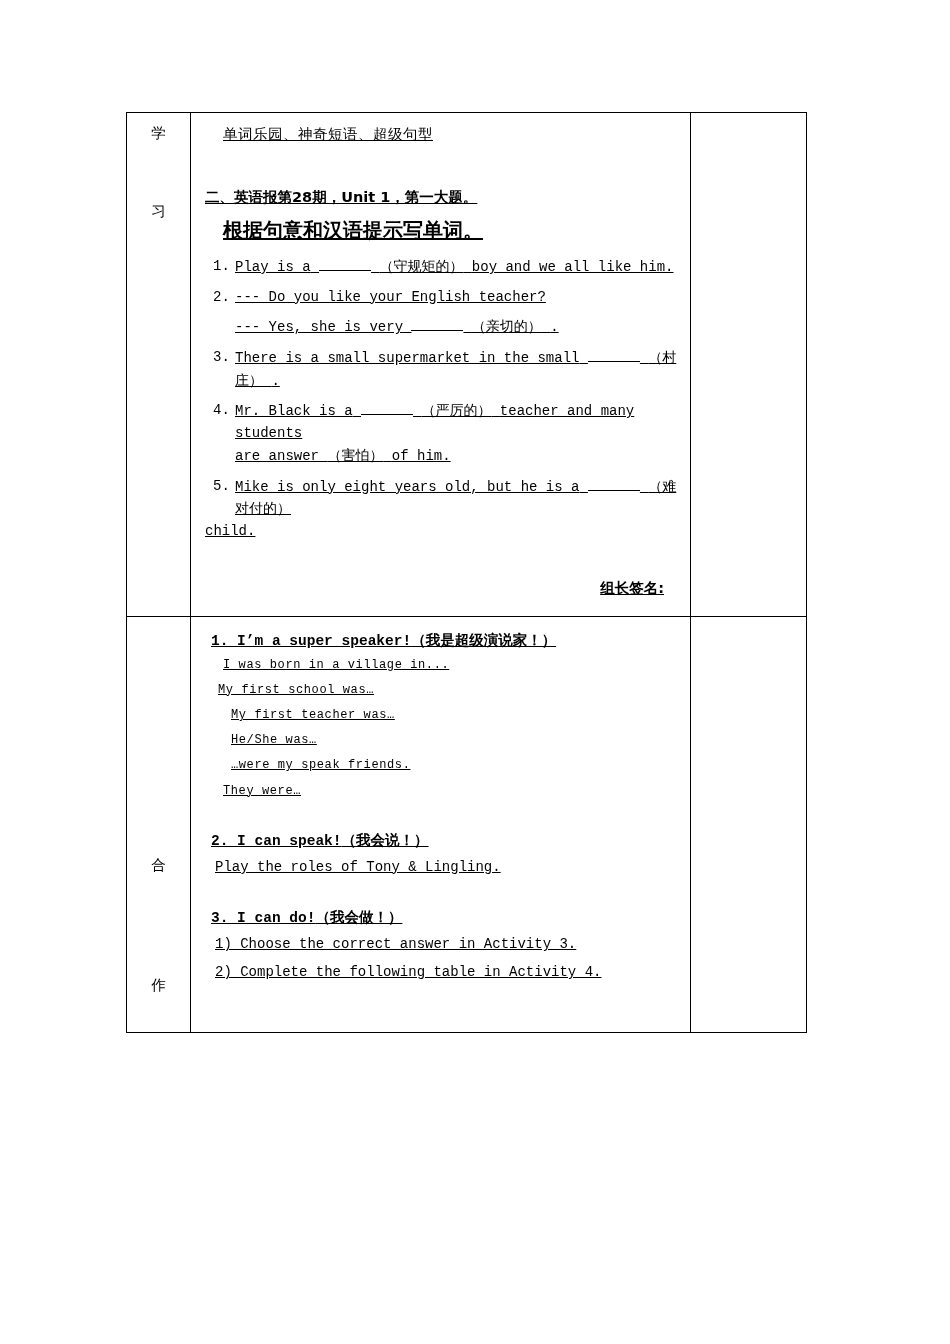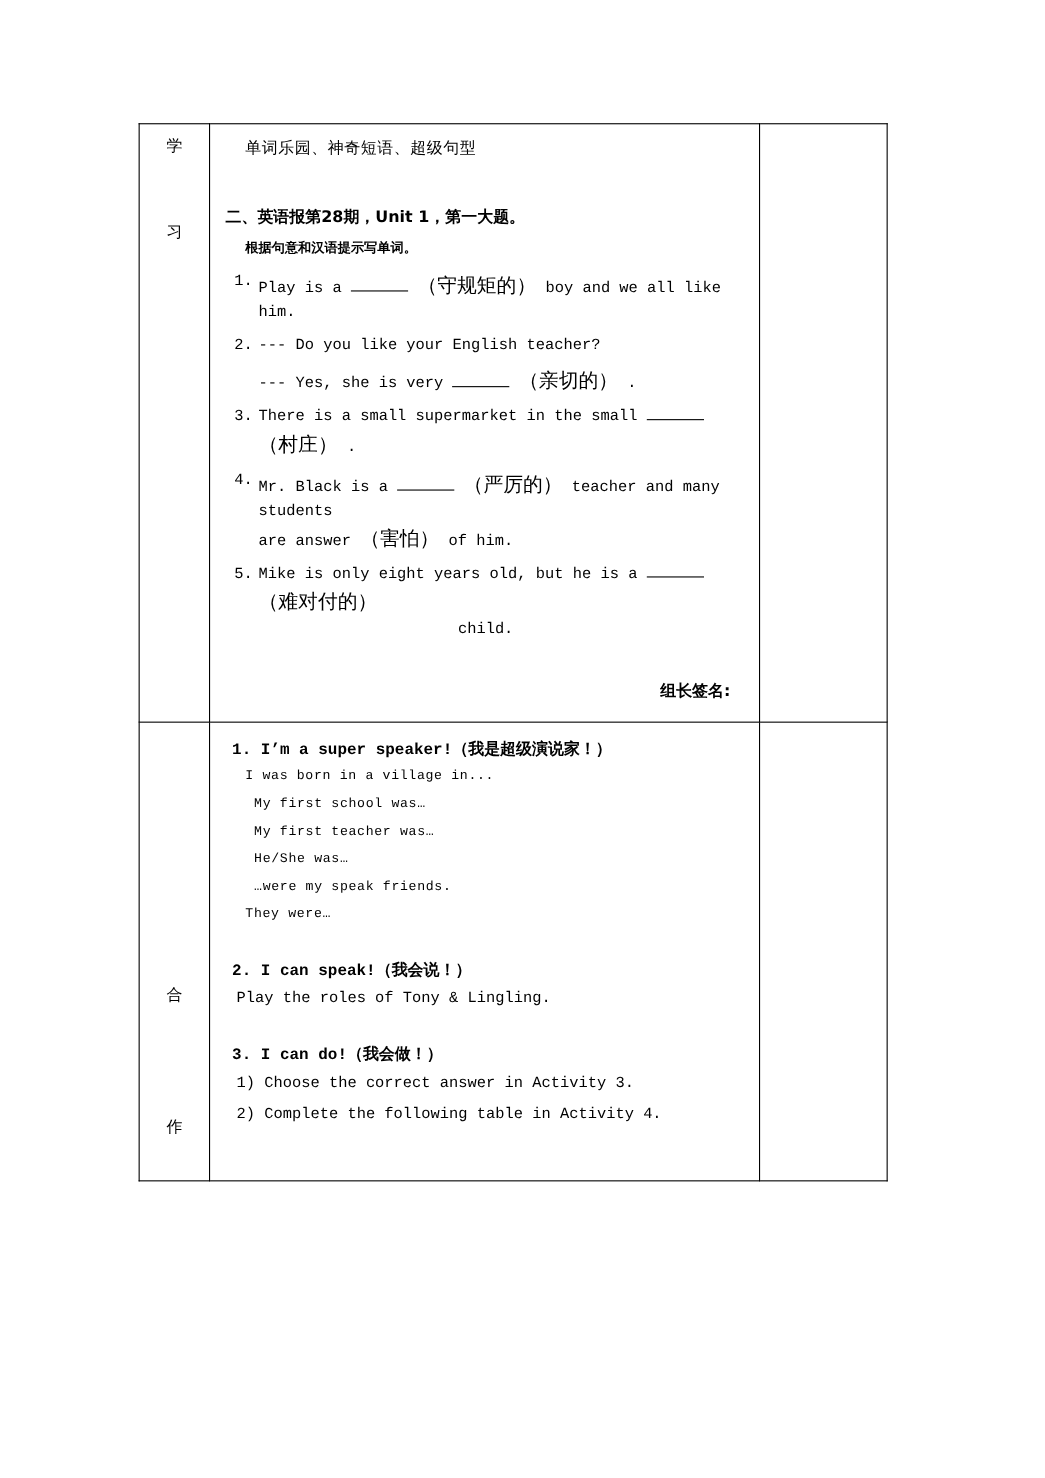--- a/index.html
+++ b/index.html
@@ -39,39 +39,39 @@
 
   .vlabel {
     text-align: center;
     font-family: "DejaVu Sans", sans-serif;
     font-size: 14.5px;
     line-height: 1.4;
   }
   .vlabel .ch1 { display: block; margin-top: 10px; }
   .vlabel .ch2 { display: block; margin-top: 58px; }
 
-  .cell-inner { padding: 10px 12px 12px 14px; }
+  .cell-inner { padding: 10px 12px 12px 14px; text-decoration: underline; }
 
   
   .topline {
     font-family: "DejaVu Sans", sans-serif;
     font-size: 14.5px;
     margin: 2px 0 0 18px;
     letter-spacing: 0.5px;
   }
   .heading2 {
     font-family: "DejaVu Sans", sans-serif;
     font-weight: bold;
     font-size: 14.5px;
     margin: 44px 0 0 0;
   }
   .subheading {
     font-family: "DejaVu Sans", sans-serif;
     font-weight: bold;
-    font-size: 12px;
+    font-size: 20px;
     margin: 10px 0 0 18px;
   }
   ol.qs {
     list-style: none;
     margin: 12px 0 0 0;
     padding: 0;
   }
   ol.qs li {
     font-family: "Liberation Mono", monospace;
     font-size: 14px;
@@ -79,34 +79,33 @@
     margin: 0 0 8px 0;
     padding-left: 30px;
     position: relative;
   }
   ol.qs li .num {
     position: absolute;
     left: 8px;
   }
   .cn {
     font-family: "DejaVu Sans", sans-serif;
-    font-size: 18px;
+    font-size: 14px;
   }
   .q5wrap {
     font-family: "Liberation Mono", monospace;
     font-size: 14px;
     line-height: 1.55;
     padding-left: 30px;
     position: relative;
     margin-bottom: 8px;
   }
   .q5wrap .num { position: absolute; left: 8px; }
   .q5tail {
     margin-left: -30px;
-    text-align: center;
   }
   .sign {
     font-family: "DejaVu Sans", sans-serif;
     font-weight: bold;
     font-size: 14.5px;
     text-align: right;
     margin: 36px 14px 6px 0;
   }
 
   
@@ -226,21 +225,21 @@
             <div class="a">合</div>
             <div class="b">作</div>
           </div>
         </td>
         <td>
           <div class="cell-inner">
             <div class="task-title">
               <span>1. I’m a super speaker!</span><span class="cnb">（我是超级演说家！）</span>
             </div>
             <div class="line-mono">I was born in a village in...</div>
-            <div class="line-mono" style="margin-left:26px">My first school was…</div>
+            <div class="line-mono" style="margin-left:13px">My first school was…</div>
             <div class="line-mono" style="margin-left:26px">My first teacher was…</div>
             <div class="line-mono" style="margin-left:26px">He/She was…</div>
             <div class="line-mono" style="margin-left:26px">…were my speak friends.</div>
             <div class="line-mono" style="">They were…</div>
 
             <div class="gap-lg"></div>
 
             <div class="task-title">
               <span>2. I can speak!</span><span class="cnb">（我会说！）</span>
             </div>

